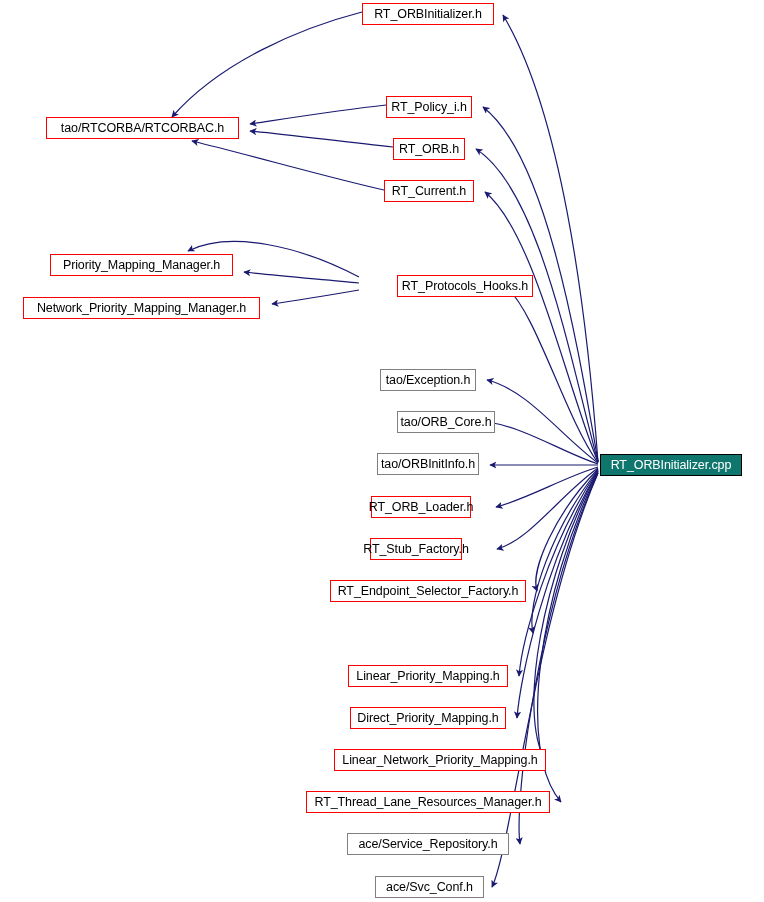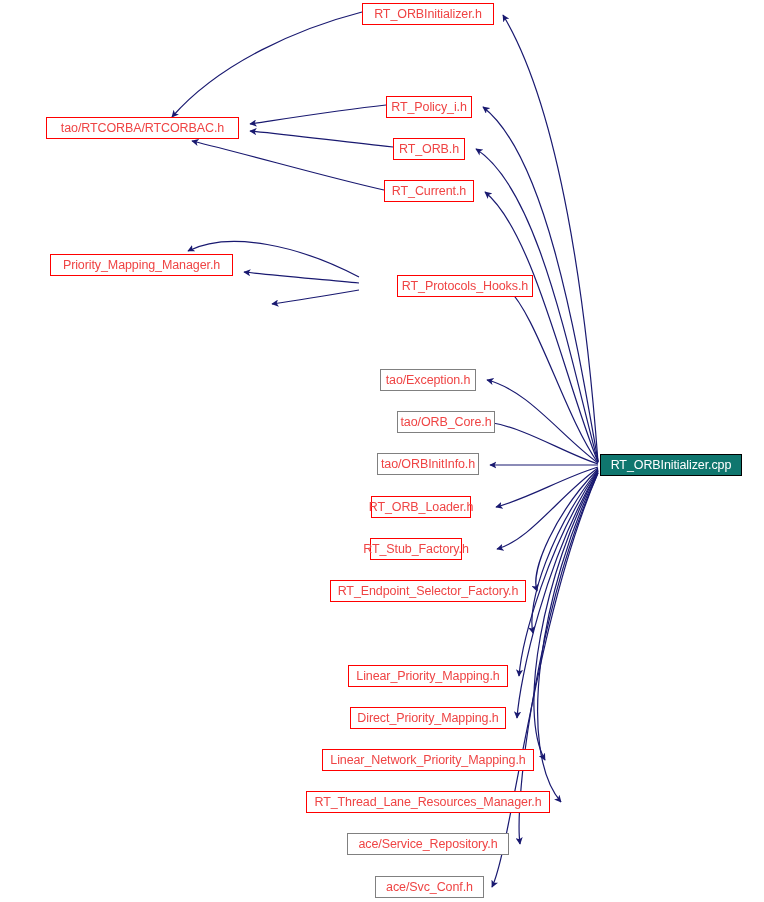--- a/index.html
+++ b/index.html
@@ -29,21 +29,21 @@
     box-sizing: border-box;
     display: flex;
     align-items: center;
     justify-content: center;
     font-family: "Liberation Sans", sans-serif;
     font-size: 12.5px;
     line-height: 1;
     white-space: nowrap;
     letter-spacing: -0.1px;
     background: #ffffff;
-    color: #ef4444;
+    color: #000000;
     border: 1px solid #808080;
     height: 22px;
     z-index: 2;
   }
   .node.red {
     border: 1px solid #ff0000;
   }
   .node.current {
     border: 1px solid #000000;
     background: #0f766e;
@@ -111,20 +111,23 @@
   </div>
   <div class="node red" style="left:384px; top:180px; width:90px;">
     <span class="node-label">RT_Current.h</span>
   </div>
   <div class="node red" style="left:50px; top:254px; width:183px;">
     <span class="node-label">Priority_Mapping_Manager.h</span>
   </div>
   <div class="node red" style="left:359px; top:275px; width:136px;margin-left:38px;">
     <span class="node-label">RT_Protocols_Hooks.h</span>
   </div>
+  <div class="node red" style="left:23px; top:297px; width:237px;">
+    <span class="node-label">Network_Priority_Mapping_Manager.h</span>
+  </div>
   <div class="node gray" style="left:380px; top:369px; width:96px;">
     <span class="node-label">tao/Exception.h</span>
   </div>
   <div class="node gray" style="left:379px; top:411px; width:98px;margin-left:18px;">
     <span class="node-label">tao/ORB_Core.h</span>
   </div>
   <div class="node gray" style="left:377px; top:453px; width:102px;">
     <span class="node-label">tao/ORBInitInfo.h</span>
   </div>
   <div class="node red" style="left:371px; top:496px; width:100px;text-align:center;">
@@ -135,21 +138,21 @@
   </div>
   <div class="node red" style="left:330px; top:580px; width:196px;">
     <span class="node-label">RT_Endpoint_Selector_Factory.h</span>
   </div>
   <div class="node red" style="left:348px; top:665px; width:160px;">
     <span class="node-label">Linear_Priority_Mapping.h</span>
   </div>
   <div class="node red" style="left:350px; top:707px; width:156px;">
     <span class="node-label">Direct_Priority_Mapping.h</span>
   </div>
-  <div class="node red" style="left:322px; top:749px; width:212px;">
+  <div class="node red" style="left:334px; top:749px; width:212px;">
     <span class="node-label">Linear_Network_Priority_Mapping.h</span>
   </div>
   <div class="node red" style="left:306px; top:791px; width:244px;">
     <span class="node-label">RT_Thread_Lane_Resources_Manager.h</span>
   </div>
   <div class="node gray" style="left:347px; top:833px; width:162px;">
     <span class="node-label">ace/Service_Repository.h</span>
   </div>
   <div class="node gray" style="left:375px; top:876px; width:109px;">
     <span class="node-label">ace/Svc_Conf.h</span>

